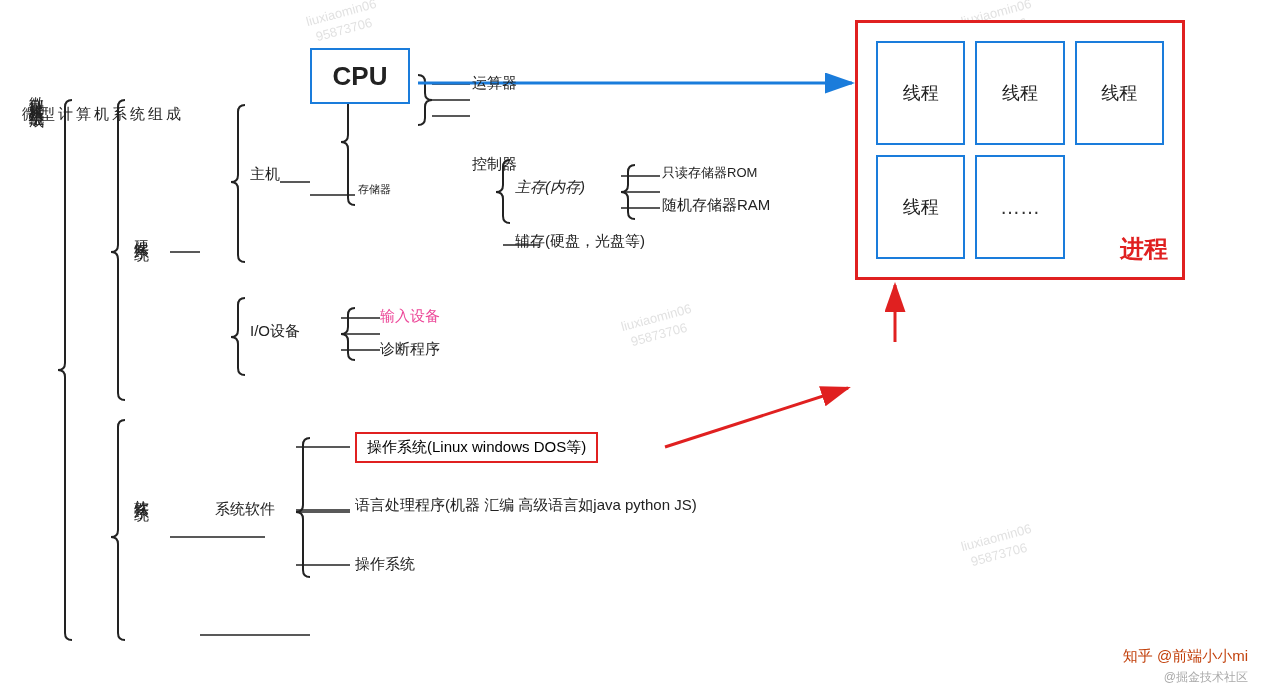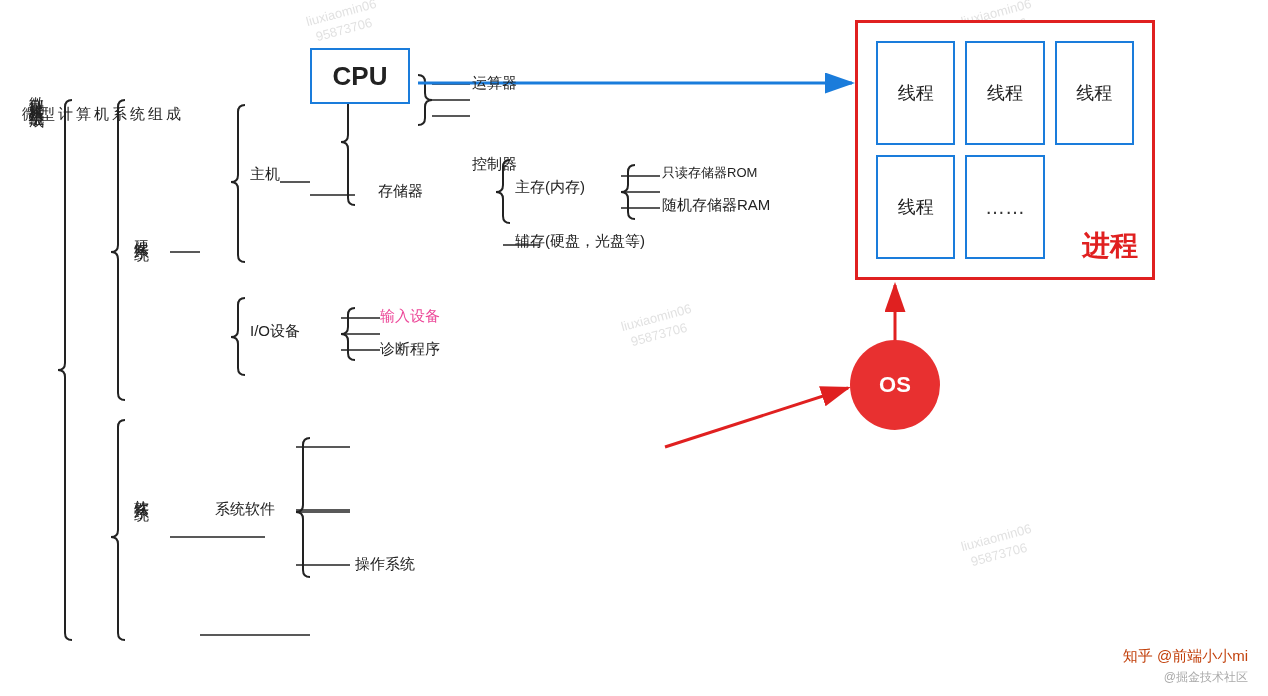--- a/index.html
+++ b/index.html
@@ -34,21 +34,21 @@
       font-weight: bold;
       color: #222;
       background: #fff;
     }
 
     
     .process-box {
       position: absolute;
       left: 855px;
       top: 20px;
-      width: 300px;
+      width: 330px;
       height: 260px;
       border: 3px solid #e02020;
       background: #fff;
     }
 
     
     .thread-grid {
       display: grid;
       grid-template-columns: repeat(3, 1fr);
       grid-template-rows: repeat(2, 1fr);
@@ -70,21 +70,21 @@
     .thread-box.dots {
       border: 2px solid #1a7cdb;
       font-size: 20px;
       color: #333;
     }
 
     .process-label {
       position: absolute;
       right: 14px;
       bottom: 12px;
-      font-size: 28px;
+      font-size: 24px;
       font-weight: bold;
       color: #e02020;
     }
 
     
     .os-circle {
       position: absolute;
       left: 850px;
       top: 340px;
       width: 90px;
@@ -219,25 +219,25 @@
   </div>
 
   <div style="position:absolute;left:472px;top:74px;font-size:15px;color:#222;">
     <span>运算器</span>
   </div>
 
   <div style="position:absolute;left:472px;top:107px;font-size:15px;color:#222;margin-top:48px;">
     <span>控制器</span>
   </div>
 
-  <div style="position:absolute;left:358px;top:182px;font-size:15px;color:#222;margin-left:20px;">
+  <div style="position:absolute;left:358px;top:182px;font-size:11px;color:#222;">
     <span>存储器</span>
   </div>
 
-  <div style="position:absolute;left:515px;top:178px;font-size:15px;color:#222;">
+  <div style="position:absolute;left:515px;top:178px;font-size:15px;color:#222;font-style:italic;">
     <span>主存(内存)</span>
   </div>
 
   <div style="position:absolute;left:662px;top:164px;font-size:13px;color:#222;">
     <span>只读存储器ROM</span>
   </div>
 
   <div style="position:absolute;left:662px;top:196px;font-size:15px;color:#222;">
     <span>随机存储器RAM</span>
   </div>
@@ -255,21 +255,27 @@
   </div>
 
   <div style="position:absolute;left:380px;top:340px;font-size:15px;color:#222;">
     <span>诊断程序</span>
   </div>
 
   <div style="position:absolute;left:215px;top:500px;font-size:15px;color:#222;">
     <span>系统软件</span>
   </div>
 
-
+  <div class="os-highlight-box">
+    <span>操作系统(Linux windows DOS等)</span>
+  </div>
+
+  <div style="position:absolute;left:355px;top:496px;font-size:15px;color:#222;">
+    <span>语言处理程序(机器 汇编 高级语言如java python JS)</span>
+  </div>
 
   <div style="position:absolute;left:355px;top:555px;font-size:15px;color:#222;">
     <span>操作系统</span>
   </div>
 
 
   <div class="process-box">
     <div class="thread-grid">
       <div class="thread-box">
         <span>线程</span>
@@ -288,23 +294,20 @@
       </div>
       <div style="display:flex;align-items:center;justify-content:flex-end;padding-right:5px;">
         
       </div>
     </div>
     <div class="process-label">
       <span>进程</span>
     </div>
   </div>
 
-  <div class="os-circle">
-    <span>OS</span>
-  </div>
 
   <div style="position:absolute;right:20px;bottom:30px;font-size:15px;color:#c2410c;">
     <span>知乎 @前端小小mi</span>
   </div>
   <div style="position:absolute;right:20px;bottom:10px;font-size:12px;color:#aaa;">
     <span>@掘金技术社区</span>
   </div>
 
 </div>
 

